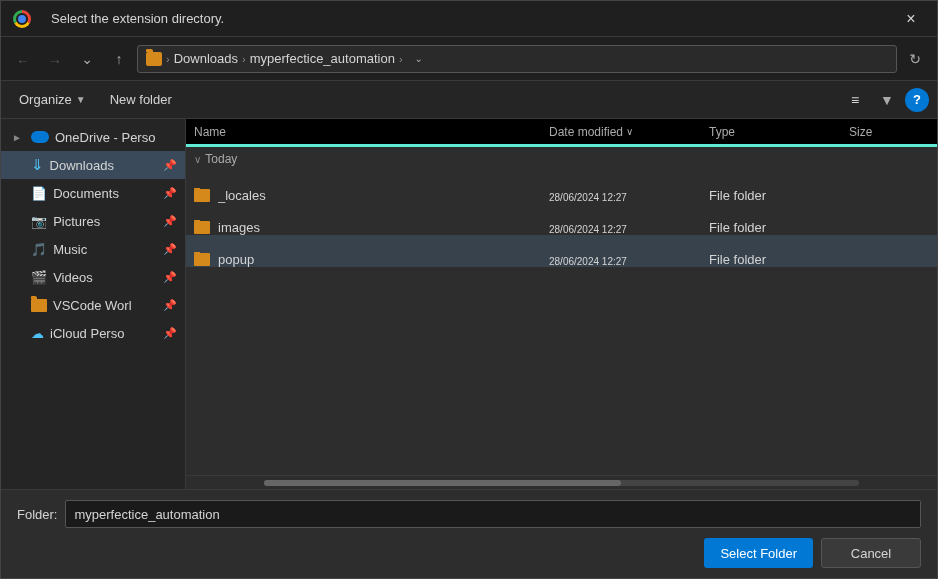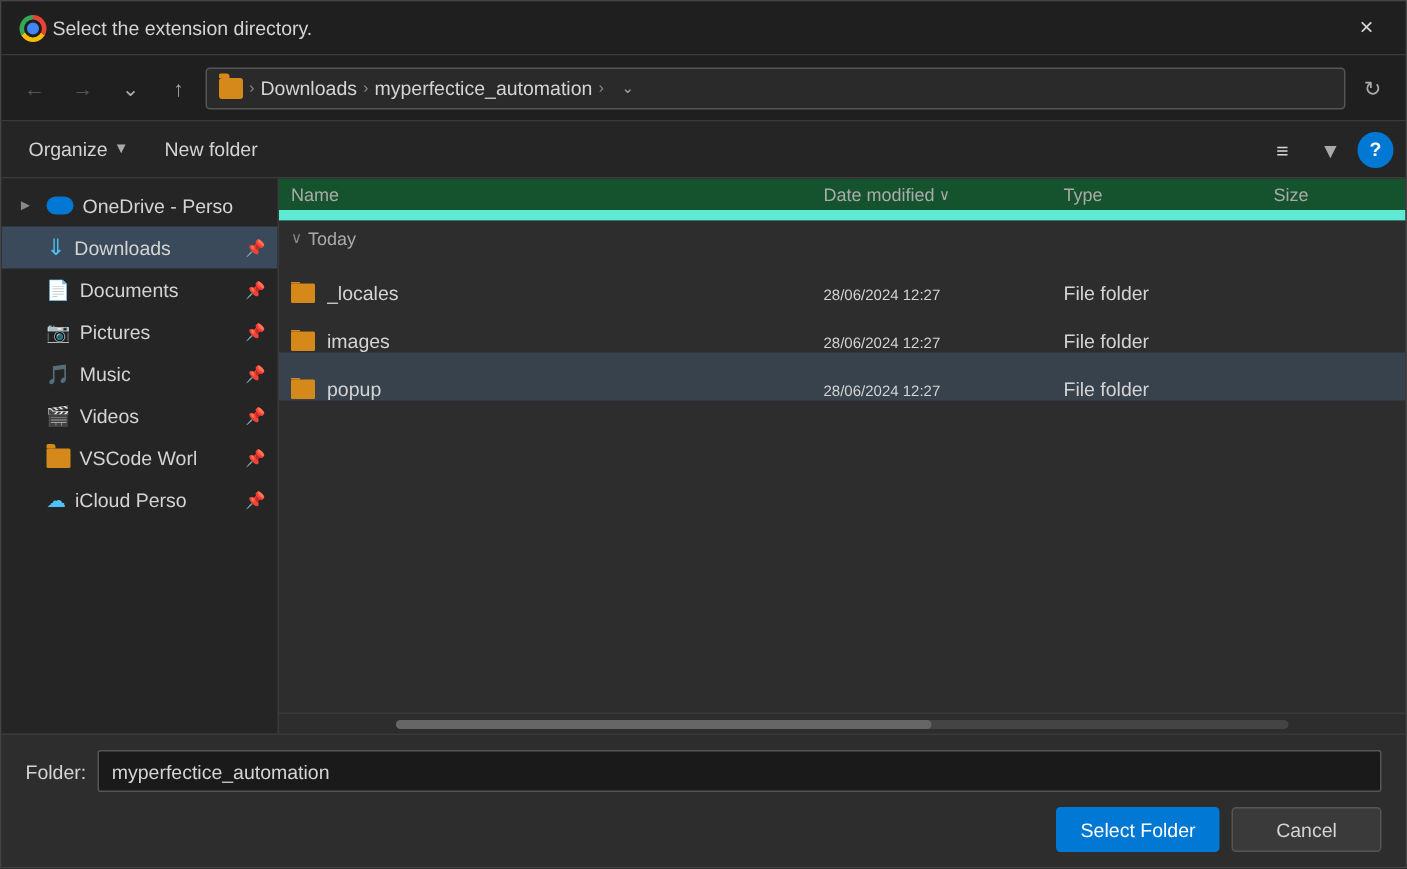--- a/index.html
+++ b/index.html
@@ -20,21 +20,21 @@
       display: flex;
       flex-direction: column;
     }
     
     .title-bar {
       background: #1f1f1f;
       height: 36px;
       display: flex;
       align-items: center;
       padding: 0 12px;
-      gap: 4px;
+      gap: 20px;
       flex-shrink: 0;
       border-bottom: 1px solid #3a3a3a;
     }
     .title-bar-text {
       flex: 1;
       font-size: 13px;
       color: #d4d4d4;
     }
     .title-close-btn {
       width: 28px;
@@ -284,22 +284,22 @@
       flex: 1;
       display: flex;
       flex-direction: column;
       min-width: 0;
       overflow: hidden;
     }
     .file-list-header {
       display: flex;
       align-items: center;
       height: 28px;
-      background: #14532d;
-      border-bottom: 7px solid #5eead4;
+      background: #000000;
+      border-bottom: 3px solid #5eead4;
       padding: 0 8px;
       flex-shrink: 0;
     }
     .col-header {
       color: #aaa;
       font-size: 12px;
       cursor: pointer;
       user-select: none;
       display: flex;
       align-items: center;

